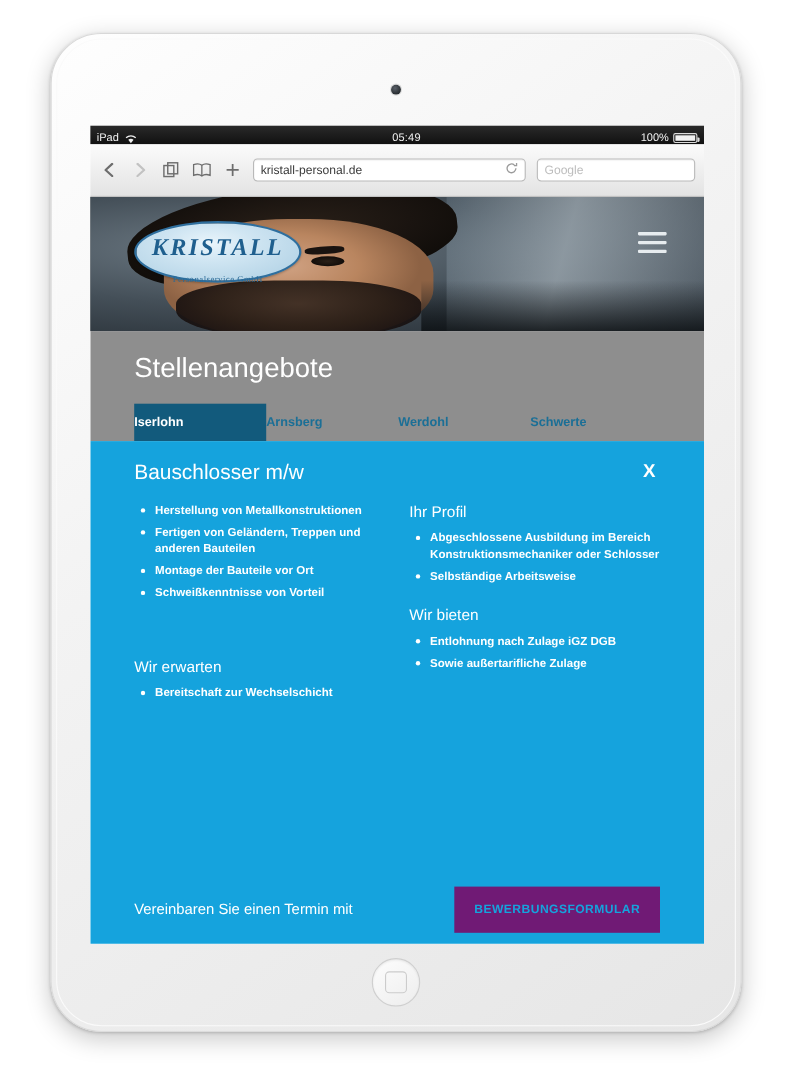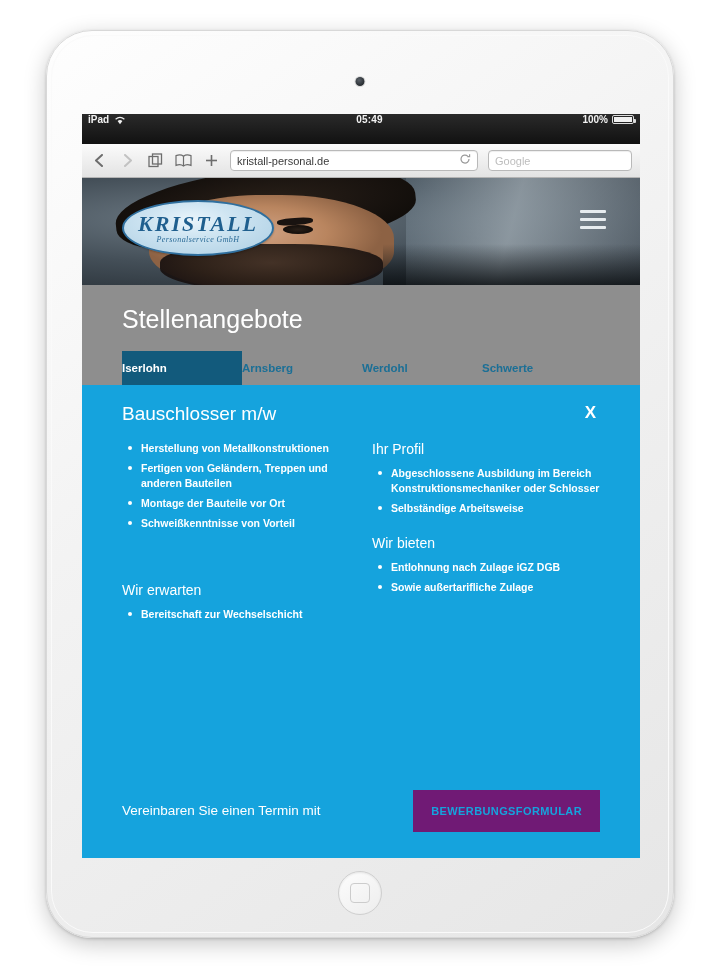--- a/index.html
+++ b/index.html
@@ -59,28 +59,27 @@
   .screen {
     position: absolute;
     left: 35px; top: 83px;
     width: 558px; height: 744px;
     background: #ffffff;
     overflow: hidden;
   }
 
   
   .statusbar {
-    height: 30px;
+    height: 17px;
     background: linear-gradient(#2a2a2a,#111);
     color: #f2f2f2;
     font-size: 10px;
-    display: flex; align-items: flex-start;
+    display: flex; align-items: flex-end;
     padding: 0 6px;
     position: relative;
-    font-weight: bold;
   }
   .sb-left { display: flex; align-items: center; gap: 5px; }
   .sb-center {
     position: absolute; left: 17px; right: 0; text-align: center;
     font-size: 10px; letter-spacing: .2px;
   }
   .sb-right {
     margin-left: auto; display: flex; align-items: center; gap: 4px;
     position: relative; z-index: 2;
   }
@@ -90,21 +89,21 @@
     position: relative; display: inline-block;
   }
   .battery::after {
     content: ""; position: absolute; right: -3px; top: 2.5px;
     width: 2px; height: 4px; background: #dcdcdc; border-radius: 0 1px 1px 0;
   }
   .battery > i { position: absolute; left: 1px; top: 1px; bottom: 1px; right: 1px; background: #f0f0f0; display:block;}
 
   
   .chrome {
-    height: 34px;
+    height: 48px;
     background: linear-gradient(#fbfbfb,#e3e3e3);
     border-bottom: 1px solid #b4b4b4;
     display: flex; align-items: center;
     gap: 10px; padding: 0 8px;
   }
   .nav-ico { width: 18px; height: 20px; display: flex; align-items: center; justify-content: center; color: #6d6d6d; }
   .nav-ico.disabled { color: #c2c2c2; }
   .urlbar {
     flex: 1 1 auto;
     height: 21px;
@@ -128,21 +127,21 @@
     font-size: 11px; color: #bdbdbd;
     box-shadow: inset 0 1px 1px rgba(0,0,0,.07);
   }
 
   
   .page { position: relative; width: 100%; height: 693px; background: #ffffff; overflow: hidden; }
 
   
   .hero {
     position: relative;
-    height: 107px;
+    height: 122px;
     background:
       radial-gradient(130% 110% at 26% 38%, #6e7b85 0%, #444f58 38%, #2a3239 70%, #1b2126 100%),
       #2b3338;
     overflow: hidden;
   }
   .hero-face {
     position: absolute; left: 0; top: 0; width: 100%; height: 100%;
   }
   .face-hair {
     position: absolute; left: 6%; top: -8%;
@@ -202,24 +201,23 @@
     position: absolute; left: 0; right: 0; top: 11px;
     text-align: center;
     font-family: "Liberation Serif", serif;
     font-style: italic;
     font-weight: bold;
     font-size: 22px;
     letter-spacing: 2px;
     color: #1f5f8e;
   }
   .logo-sub {
-    position: absolute; left: 0; right: 0; top: 35px;
+    position: absolute; left: 0; right: 0; top: 48px;
     text-align: center;
     font-family: "Liberation Serif", serif;
-    font-style: italic;
     font-size: 8px;
     letter-spacing: .4px;
     color: #2a6a96;
   }
   .burger {
     position: absolute; right: 34px; top: 32px;
     width: 26px; height: 19px;
     display: flex; flex-direction: column; justify-content: space-between;
     cursor: pointer;
   }

